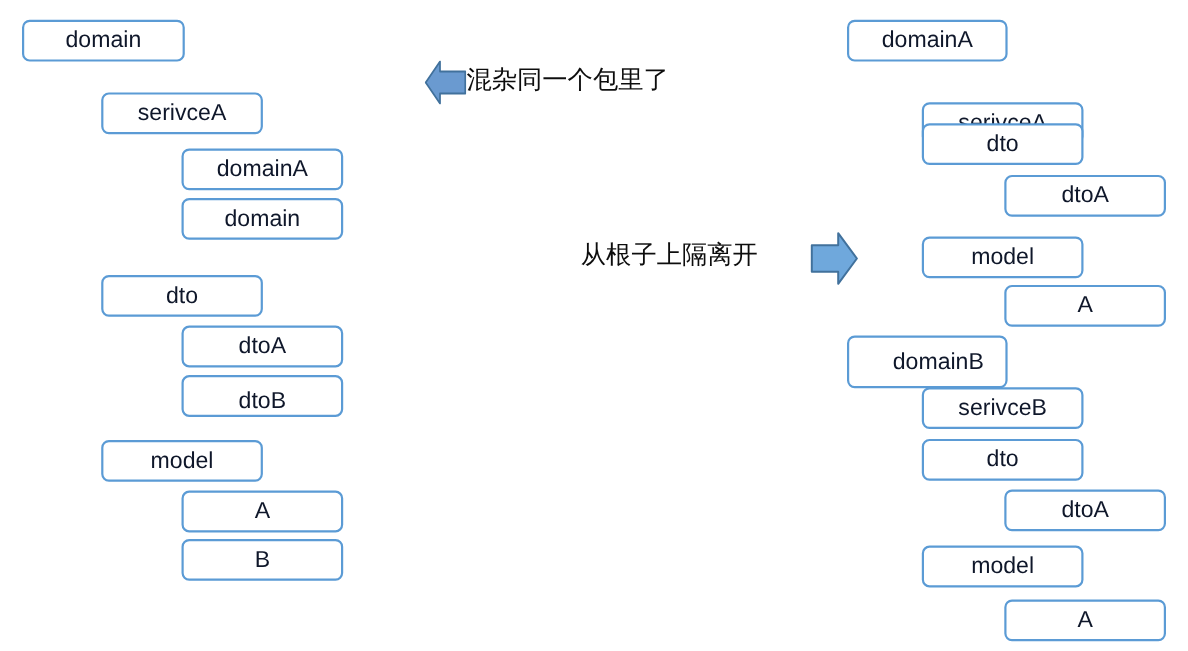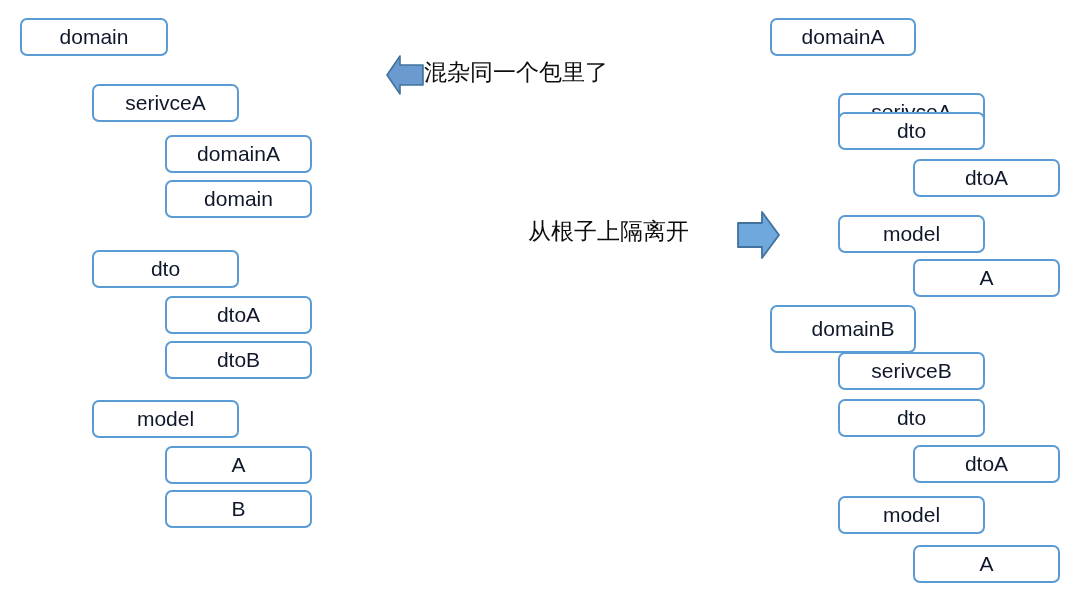--- a/index.html
+++ b/index.html
@@ -68,21 +68,21 @@
       </div>
       <div class="pkg-box align-center" style="left: 165px; top: 180px; width: 147px; height: 38px;">
         <span class="pkg-label">domain</span>
       </div>
       <div class="pkg-box align-center" style="left: 92px; top: 250px; width: 147px; height: 38px;">
         <span class="pkg-label">dto</span>
       </div>
       <div class="pkg-box align-center" style="left: 165px; top: 296px; width: 147px; height: 38px;">
         <span class="pkg-label">dtoA</span>
       </div>
-      <div class="pkg-box align-center" style="left: 165px; top: 341px; width: 147px; height: 38px;">
+      <div class="pkg-box align-center" style="left: 165px; top: 341px; width: 147px; height: 38px; align-items: flex-end;">
         <span class="pkg-label">dtoB</span>
       </div>
       <div class="pkg-box align-center" style="left: 92px; top: 400px; width: 147px; height: 38px;">
         <span class="pkg-label">model</span>
       </div>
       <div class="pkg-box align-center" style="left: 165px; top: 446px; width: 147px; height: 38px;">
         <span class="pkg-label">A</span>
       </div>
       <div class="pkg-box align-center" style="left: 165px; top: 490px; width: 147px; height: 38px;">
         <span class="pkg-label">B</span>

